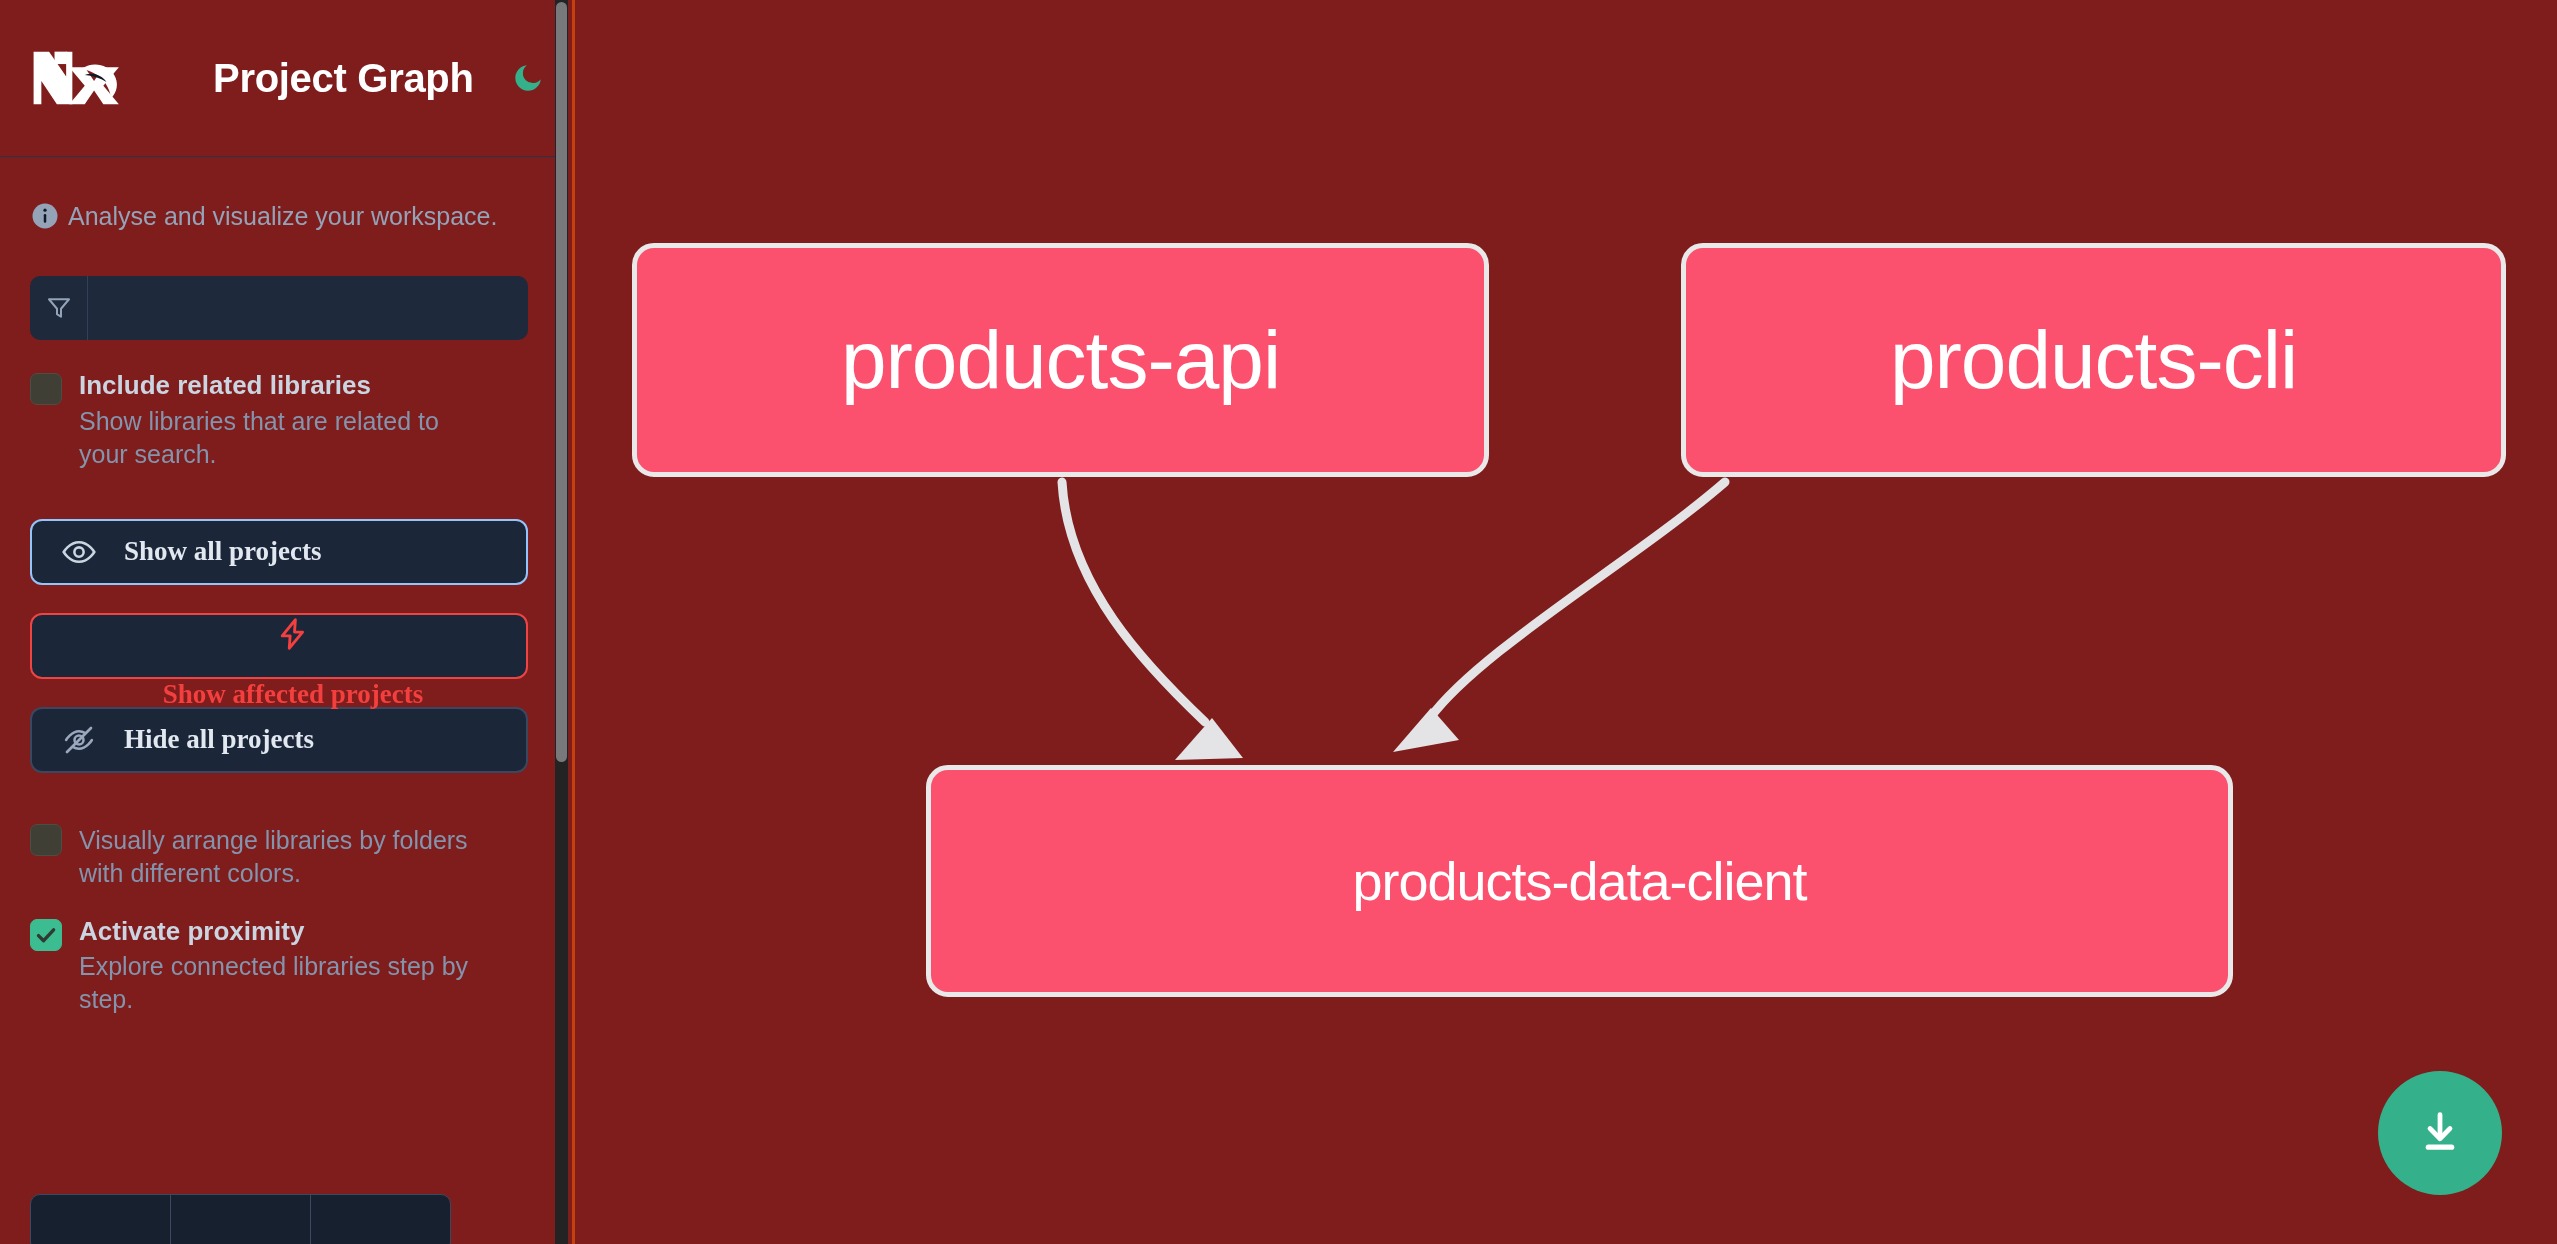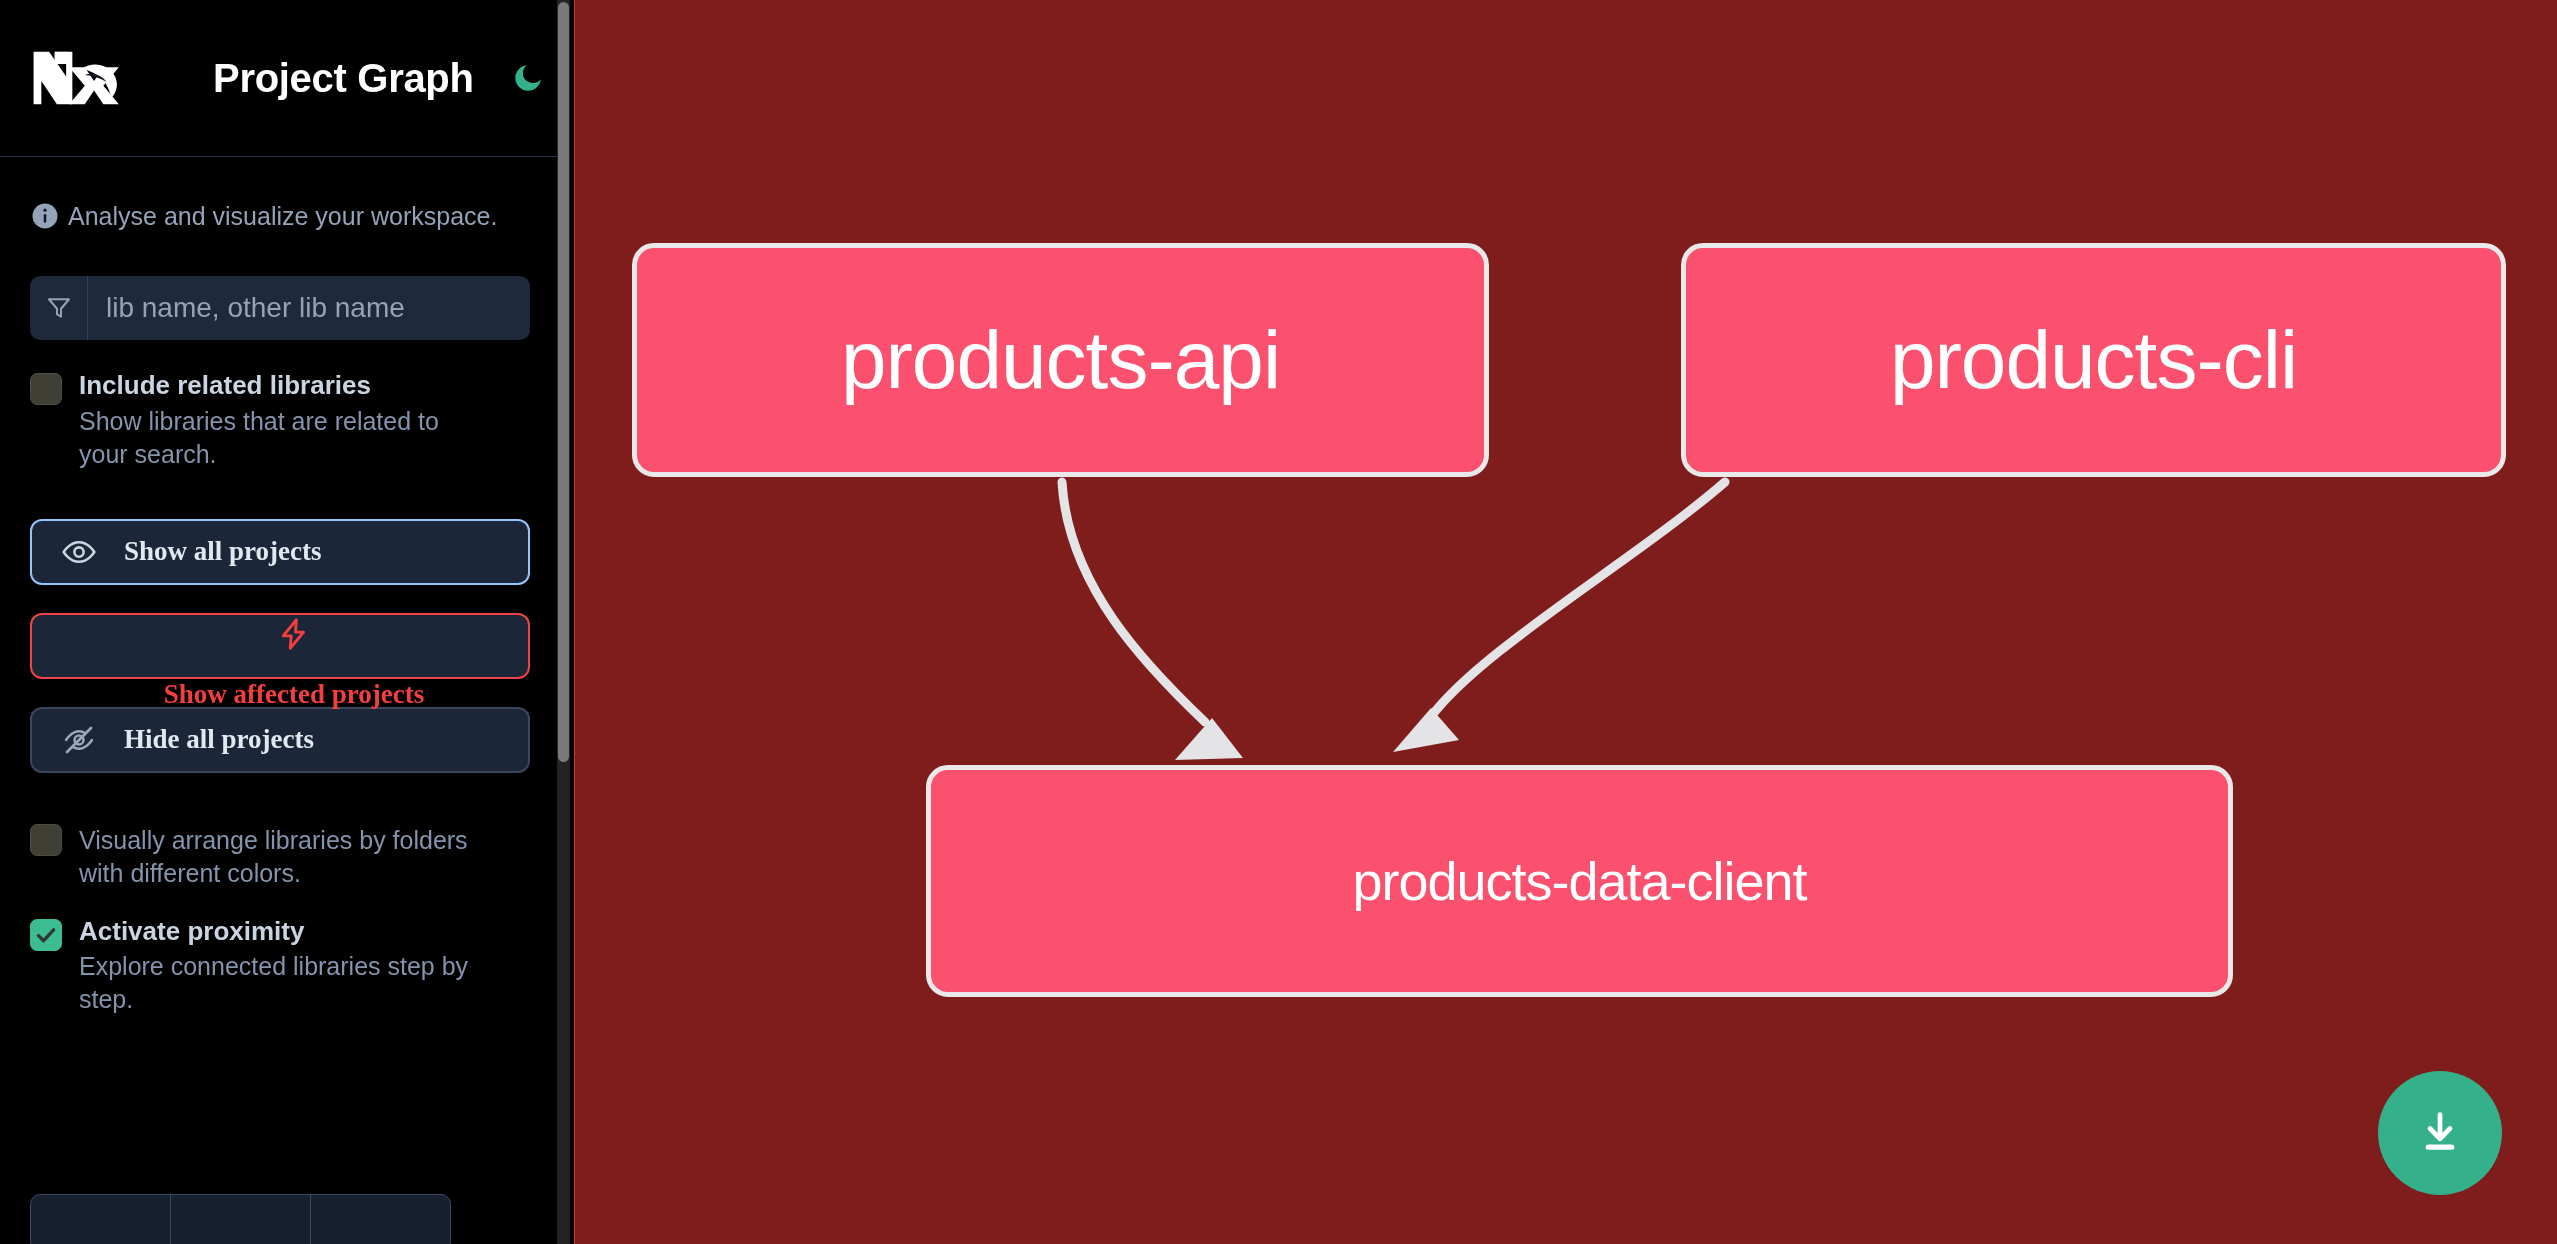--- a/index.html
+++ b/index.html
@@ -8,22 +8,22 @@
     background: #0F172A;
     font-family: "Liberation Sans", sans-serif;
     overflow: hidden;
   }
   #app { position: relative; width: 2557px; height: 1244px; display: flex; }
 
   
   .sidebar {
     position: relative;
     width: 575px; height: 1244px;
-    background: #000000;
-    border-right: 1px solid #c2410c;
+    background: #7f1d1d;
+    border-right: 3px solid #c2410c;
     flex: 0 0 575px;
     overflow: hidden;
   }
   .sb-scroll { position: absolute; inset: 0 14px 0 0; }
 
   .sb-header {
     height: 157px;
     display: flex; align-items: center;
     padding-left: 30px;
     border-bottom: 1px solid #27344b;
@@ -213,21 +213,20 @@
         </span>
         <span class="sb-note-text">Analyse and visualize your workspace.</span>
       </div>
 
       <div class="search-wrap">
         <span class="search-icon-box">
           <svg viewBox="0 0 24 24" width="30" height="30" aria-hidden="true">
             <path d="M4 5h16l-6.4 7.6V19l-3.2-2.1v-4.3z" fill="none" stroke="#94A3B8" stroke-width="1.6" stroke-linejoin="round"></path>
           </svg>
         </span>
-        <input class="search-input" type="text" value="" placeholder="lib name, other lib name" style="">
       </div>
 
       <div class="opt-row">
         <span class="cb"></span>
         <span class="opt-texts">
           <span class="opt-title" style="display:block">Include related libraries</span>
           <span class="opt-desc" style="display:block">Show libraries that are related to your search.</span>
         </span>
       </div>
 

